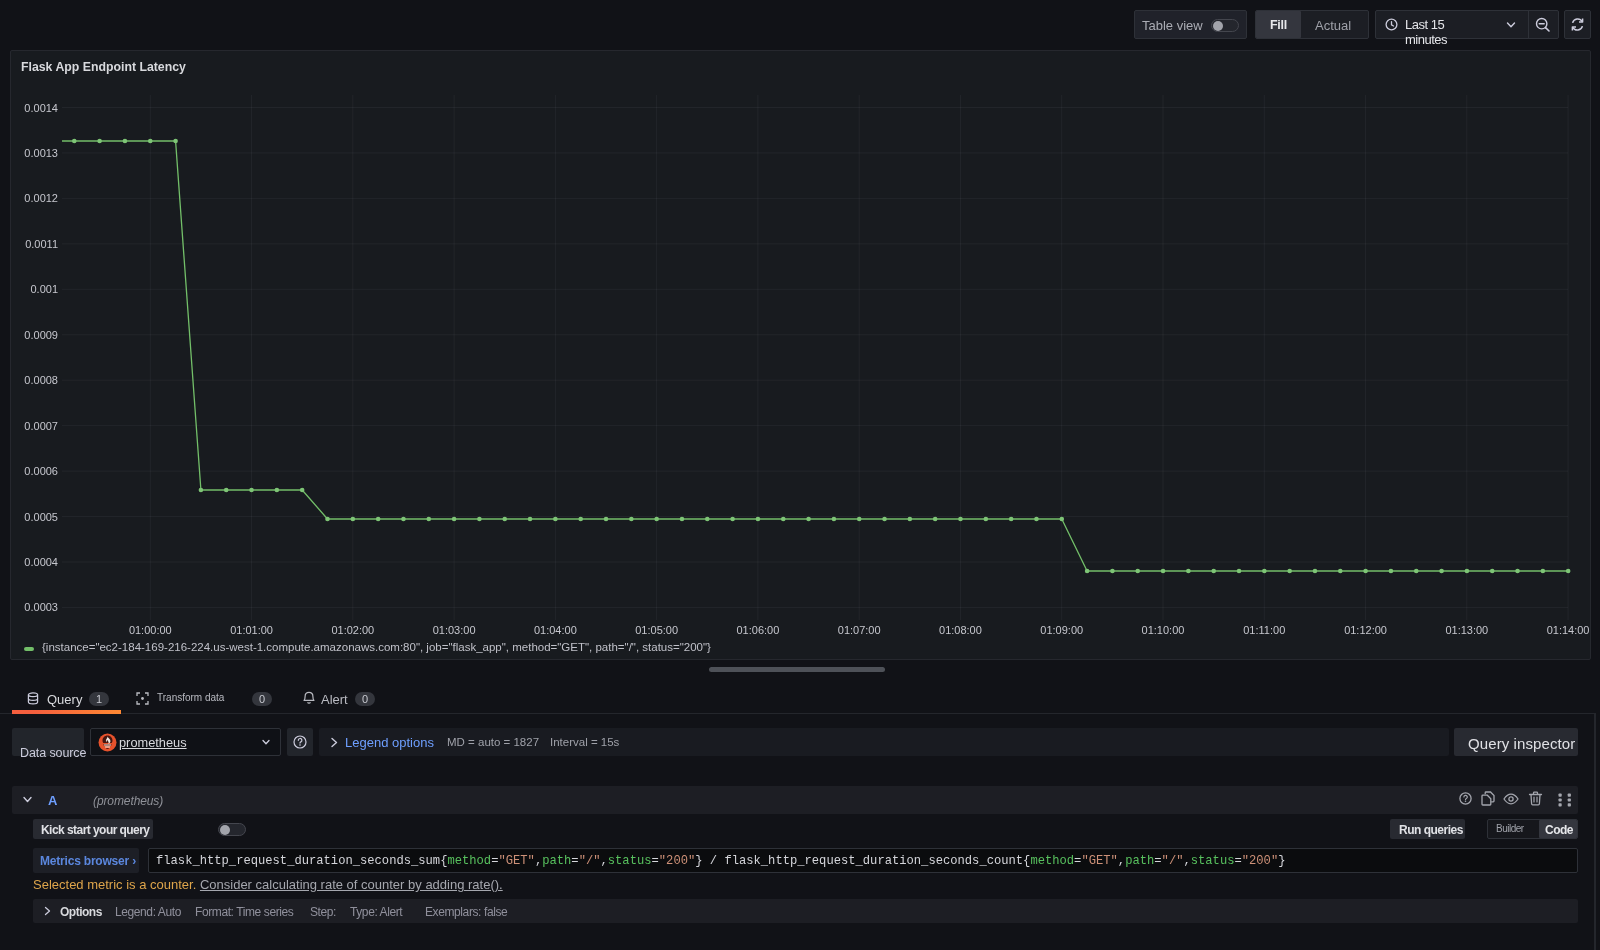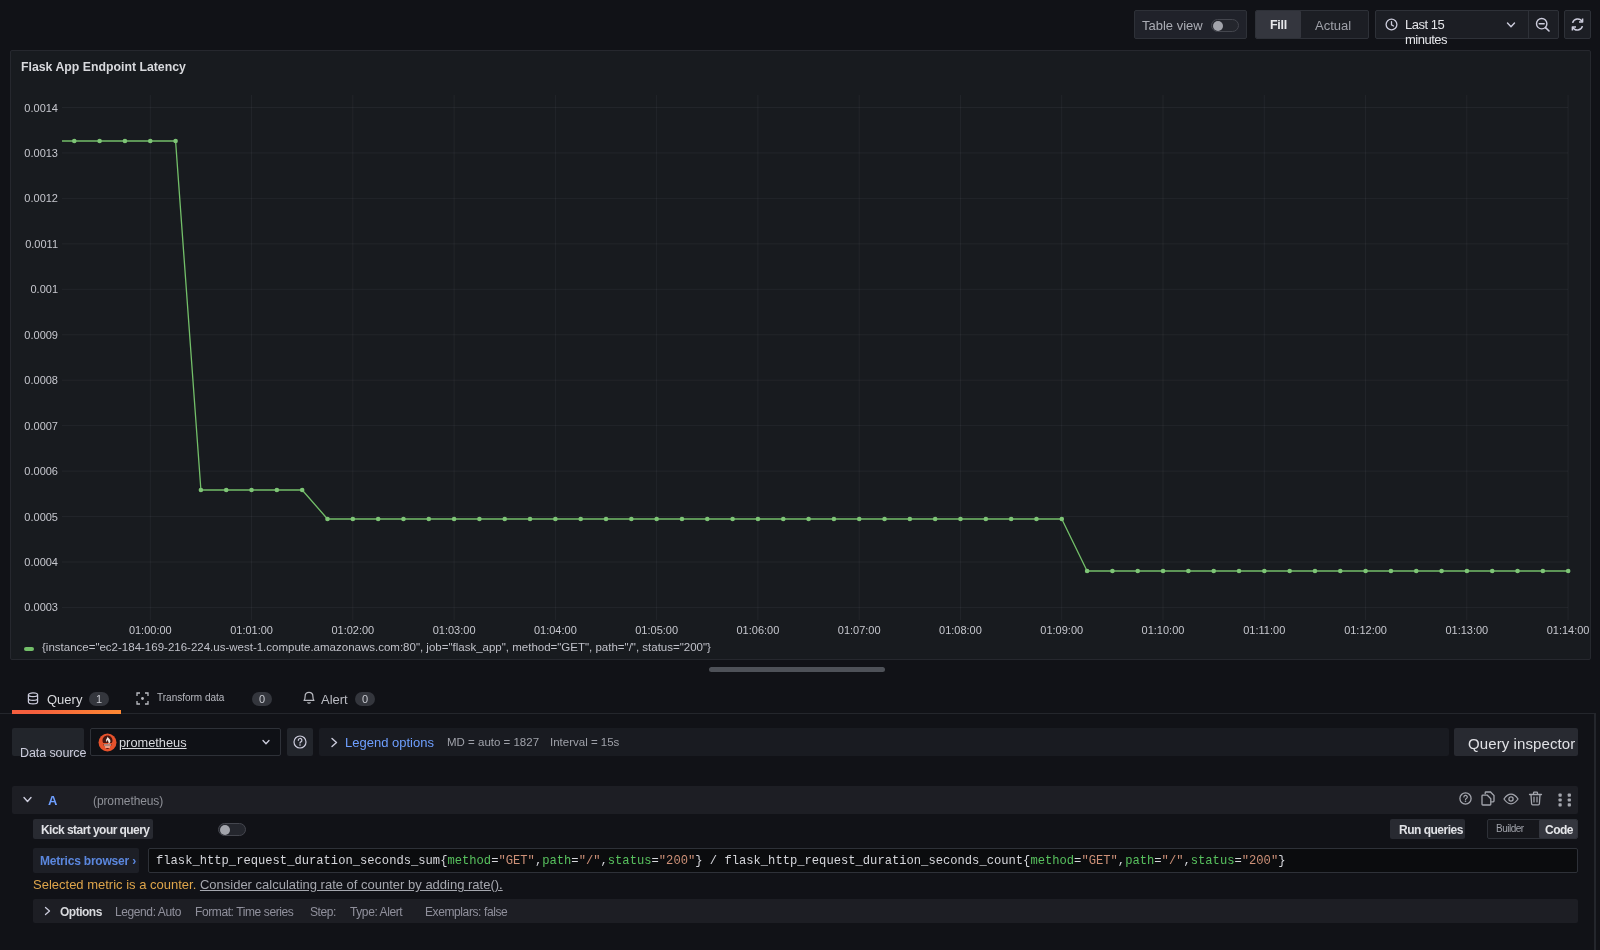--- a/index.html
+++ b/index.html
@@ -237,21 +237,21 @@
   <div class="abs btn" style="left:1454px;top:728px;width:124px;height:28px;"></div>
   <div class="abs" style="left:1468px;top:735px;font-size:15px;letter-spacing:0.1px;color:#e0e1e5;">Query inspector</div>
 </div>
 
 <div id="rowA">
   <div class="abs" style="left:12px;top:786px;width:1566px;height:28px;background:#1d1e24;border-radius:2px;"></div>
   <svg class="abs" style="left:22px;top:796px;" width="11" height="8" viewBox="0 0 11 8">
     <path d="M2 1.5 L5.5 5.5 L9 1.5" fill="none" stroke="#ccccdc" stroke-width="1.4" stroke-linecap="round" stroke-linejoin="round"></path>
   </svg>
   <div class="abs" style="left:48px;top:793px;font-size:13px;font-weight:700;color:#6e9fff;">A</div>
-  <div class="abs" style="left:93px;top:794px;font-size:12px;letter-spacing:-0.1px;color:#8f9198;">(prometheus)</div>
+  <div class="abs" style="left:93px;top:794px;font-size:12px;font-style:italic;letter-spacing:-0.1px;color:#8f9198;">(prometheus)</div>
 
   <svg class="abs" style="left:1459px;top:792px;" width="13" height="13" viewBox="0 0 13 13">
     <circle cx="6.5" cy="6.5" r="5.6" fill="none" stroke="#a4a6ae" stroke-width="1.3"></circle>
     <path d="M4.9 5 a1.7 1.7 0 1 1 2.5 1.5 c-.55.3-.85.55-.85 1.1" fill="none" stroke="#a4a6ae" stroke-width="1.2" stroke-linecap="round"></path>
     <circle cx="6.5" cy="9.3" r=".8" fill="#a4a6ae"></circle>
   </svg>
   <svg class="abs" style="left:1481px;top:791px;" width="14" height="15" viewBox="0 0 14 15">
     <path d="M4.2 3.2 V1.8 a.8.8 0 0 1 .8-.8 h4.5 L13 4.5 V10 a.8.8 0 0 1 -.8.8 h-2" fill="none" stroke="#a4a6ae" stroke-width="1.3"></path>
     <path d="M1 5 a.8.8 0 0 1 .8-.8 h4.5 L9.8 7.7 V13.2 a.8.8 0 0 1 -.8.8 H1.8 a.8.8 0 0 1 -.8-.8z" fill="none" stroke="#a4a6ae" stroke-width="1.3"></path>
   </svg>

